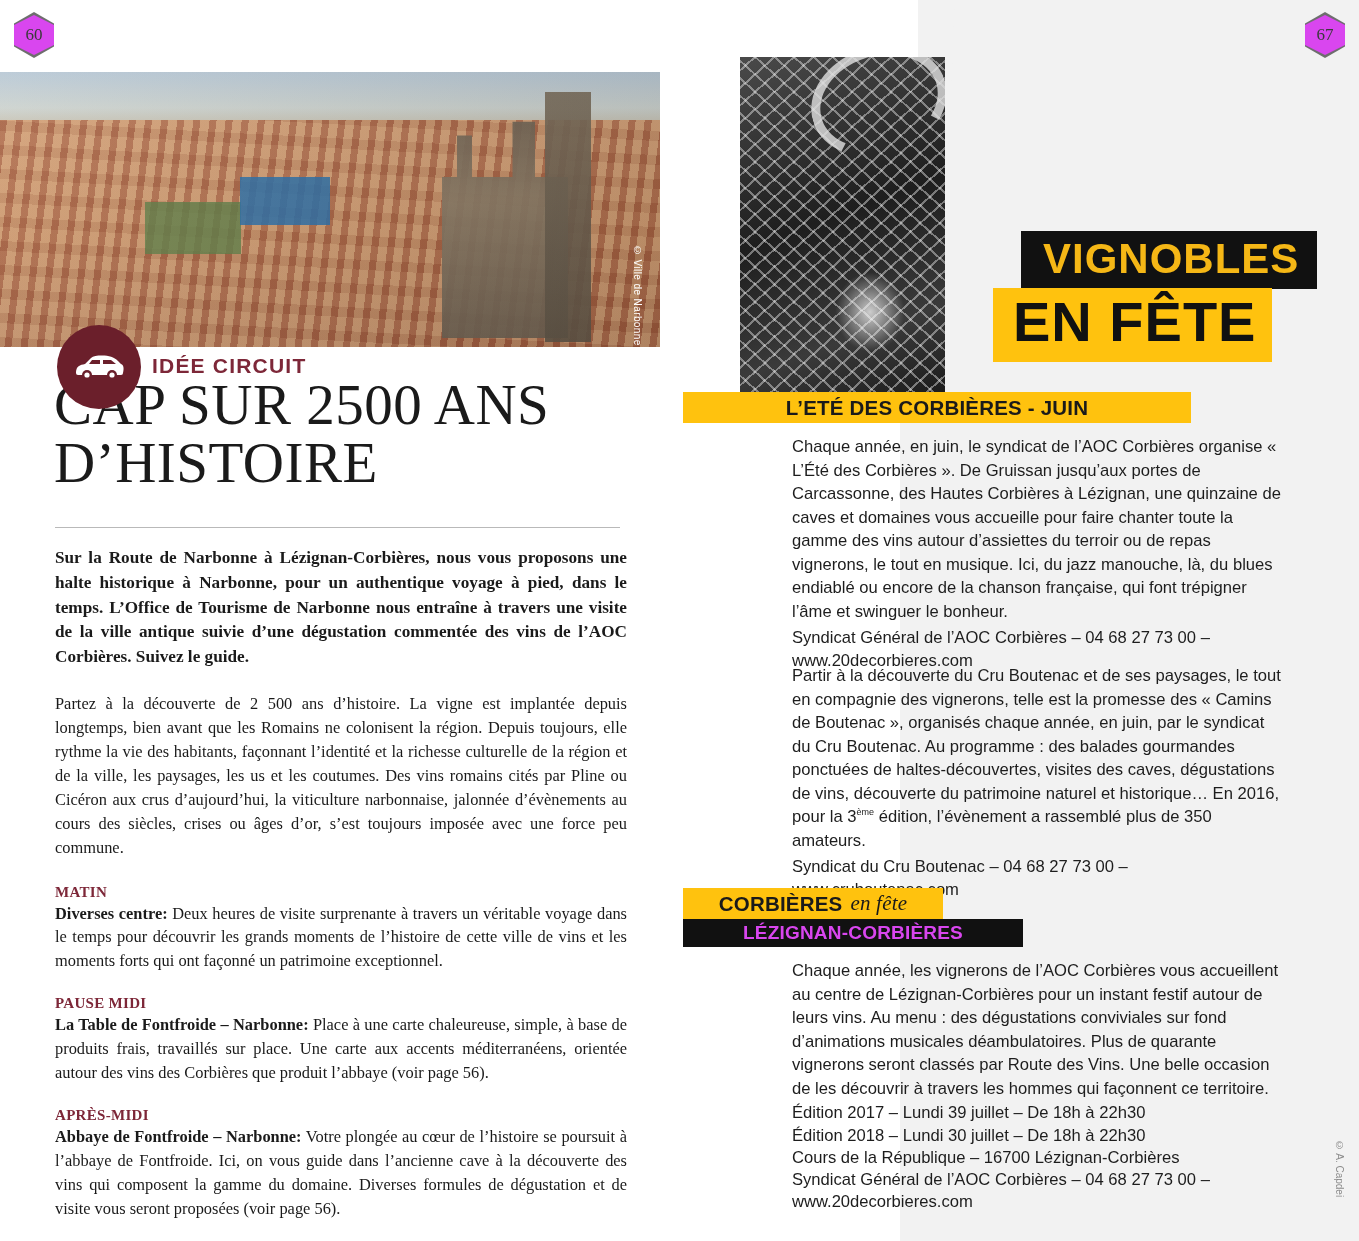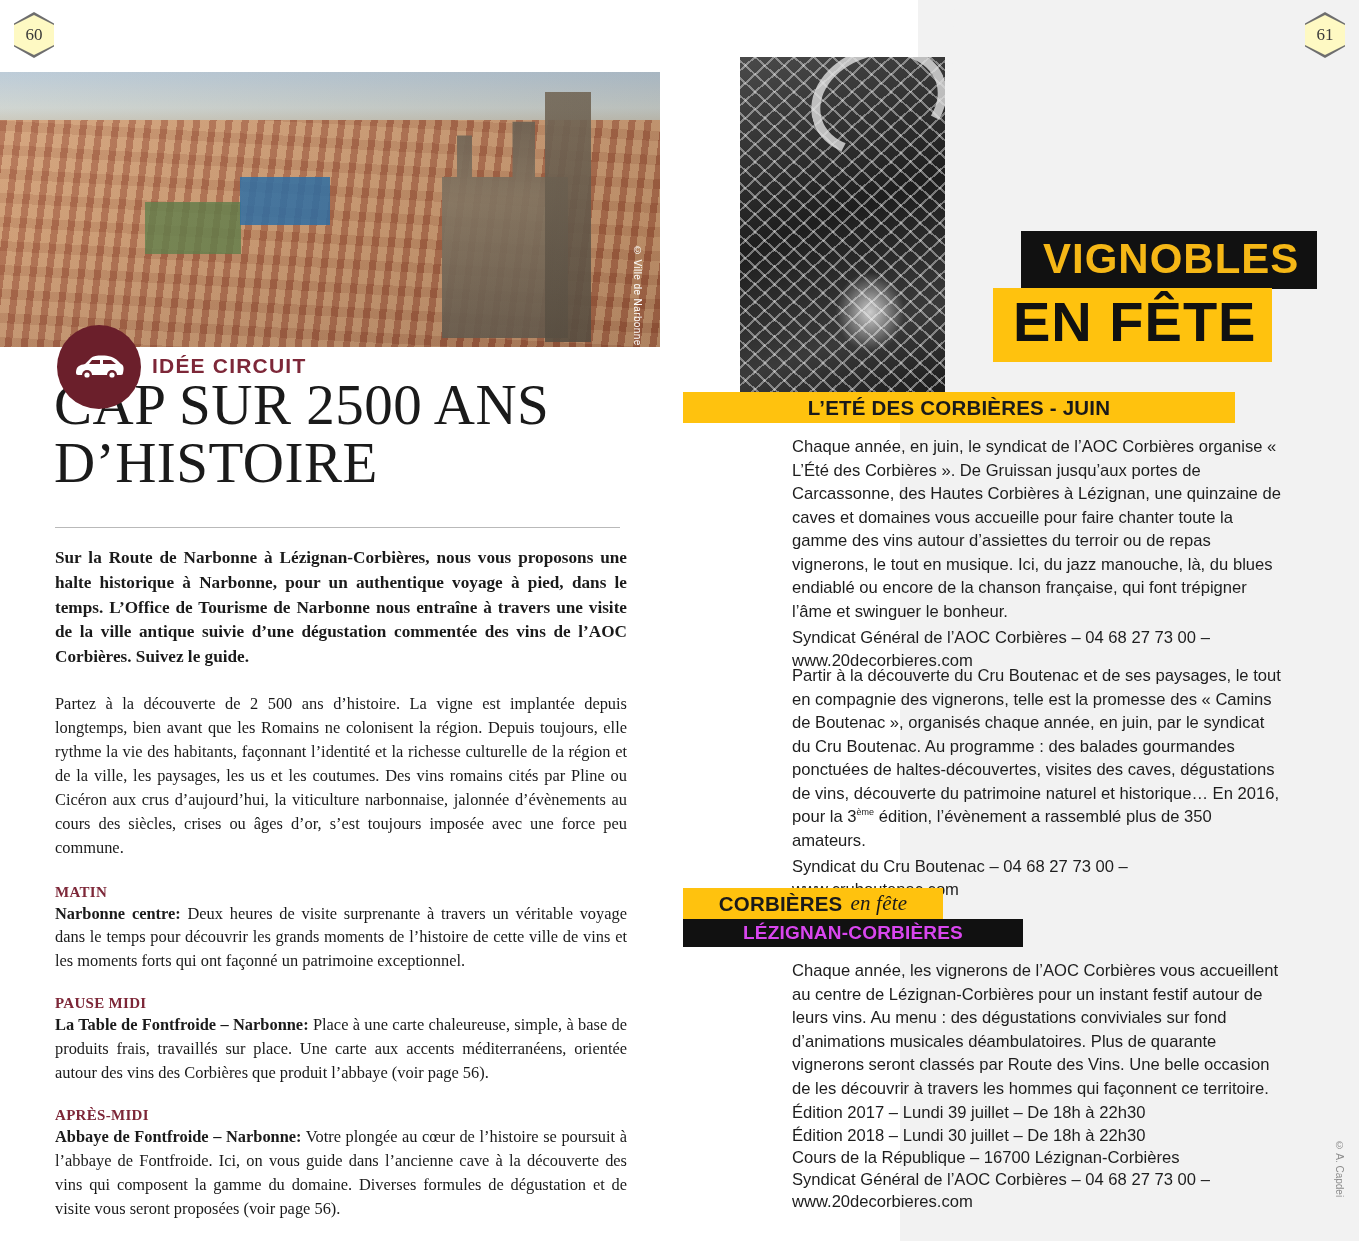--- a/index.html
+++ b/index.html
@@ -45,21 +45,21 @@
     clip-path: polygon(50% 0%, 100% 25%, 100% 75%, 50% 100%, 0% 75%, 0% 25%);
     background: #6e6e6e;
     display: flex;
     align-items: center;
     justify-content: center;
   }
   .hexagon .inner {
     width: 42px;
     height: 40px;
     clip-path: polygon(50% 0%, 100% 25%, 100% 75%, 50% 100%, 0% 75%, 0% 25%);
-    background: #fef9c3;
+    background: #d946ef;
     display: flex;
     align-items: center;
     justify-content: center;
     font-family: "Liberation Serif", serif;
     font-size: 17px;
     color: #3a3a3a;
   }
   #hex-left { left: 14px; top: 12px; }
   #hex-right { left: 1305px; top: 12px; }
 
@@ -272,21 +272,21 @@
   .sect-head {
     background: #FFC20E;
     height: 31px;
     display: flex;
     align-items: center;
     justify-content: center;
     font-size: 20.5px;
     font-weight: bold;
     color: #1a1a1a;
     letter-spacing: .2px;
-    width: 552px;
+    width: 508px;
   }
   .sect-head.narrow { width: 260px; }
   .sect-head-black {
     background: #111111;
     height: 28px;
     display: flex;
     align-items: center;
     justify-content: center;
     font-size: 19px;
     font-weight: bold;
@@ -318,21 +318,21 @@
 
 <div class="page">
 
   <div class="bottle-neck"></div>
   <div class="bottle-bg"></div>
 
   <div class="hexagon" id="hex-left">
     <div class="inner">60</div>
   </div>
   <div class="hexagon" id="hex-right">
-    <div class="inner">61</div>
+    <div class="inner">67</div>
   </div>
 
   <div class="left-photo">
     <div class="lp-sky"></div>
     <div class="lp-roofs"></div>
     <div class="lp-green"></div>
     <div class="lp-blue"></div>
     <div class="lp-cathedral"></div>
     <div class="lp-tower"></div>
     <div class="lp-grade"></div>
@@ -356,21 +356,21 @@
   <div class="headline">CAP SUR 2500 ANS D’HISTOIRE</div>
   <div class="rule"></div>
 
   <div class="lcol" style="top:546px;">
     <div class="intro">Sur la Route de Narbonne à Lézignan-Corbières, nous vous proposons une halte historique à Narbonne, pour un authentique voyage à pied, dans le temps. L’Office de Tourisme de Narbonne nous entraîne à travers une visite de la ville antique suivie d’une dégustation commentée des vins de l’AOC Corbières. Suivez le guide.</div>
 
     <div class="body-p" style="margin-top:22px;">Partez à la découverte de 2 500 ans d’histoire. La vigne est implantée depuis longtemps, bien avant que les Romains ne colonisent la région. Depuis toujours, elle rythme la vie des habitants, façonnant l’identité et la richesse culturelle de la région et de la ville, les paysages, les us et les coutumes. Des vins romains cités par Pline ou Cicéron aux crus d’aujourd’hui, la viticulture narbonnaise, jalonnée d’évènements au cours des siècles, crises ou âges d’or, s’est toujours imposée avec une force peu commune.</div>
 
     <div style="margin-top:24px;">
       <div class="sub-head">MATIN</div>
-      <div class="body-p"><span class="lead-in">Narbonne centre:</span><span> Deux heures de visite surprenante à travers un véritable voyage dans le temps pour découvrir les grands moments de l’histoire de cette ville de vins et les moments forts qui ont façonné un patrimoine exceptionnel.</span></div>
+      <div class="body-p"><span class="lead-in">Diverses centre:</span><span> Deux heures de visite surprenante à travers un véritable voyage dans le temps pour découvrir les grands moments de l’histoire de cette ville de vins et les moments forts qui ont façonné un patrimoine exceptionnel.</span></div>
     </div>
 
     <div style="margin-top:22px;">
       <div class="sub-head">PAUSE MIDI</div>
       <div class="body-p"><span class="lead-in">La Table de Fontfroide – Narbonne:</span><span> Place à une carte chaleureuse, simple, à base de produits frais, travaillés sur place. Une carte aux accents méditerranéens, orientée autour des vins des Corbières que produit l’abbaye (voir page 56).</span></div>
     </div>
 
     <div style="margin-top:22px;">
       <div class="sub-head">APRÈS-MIDI</div>
       <div class="body-p"><span class="lead-in">Abbaye de Fontfroide – Narbonne:</span><span> Votre plongée au cœur de l’histoire se poursuit à l’abbaye de Fontfroide. Ici, on vous guide dans l’ancienne cave à la découverte des vins qui composent la gamme du domaine. Diverses formules de dégustation et de visite vous seront proposées (voir page 56).</span></div>

